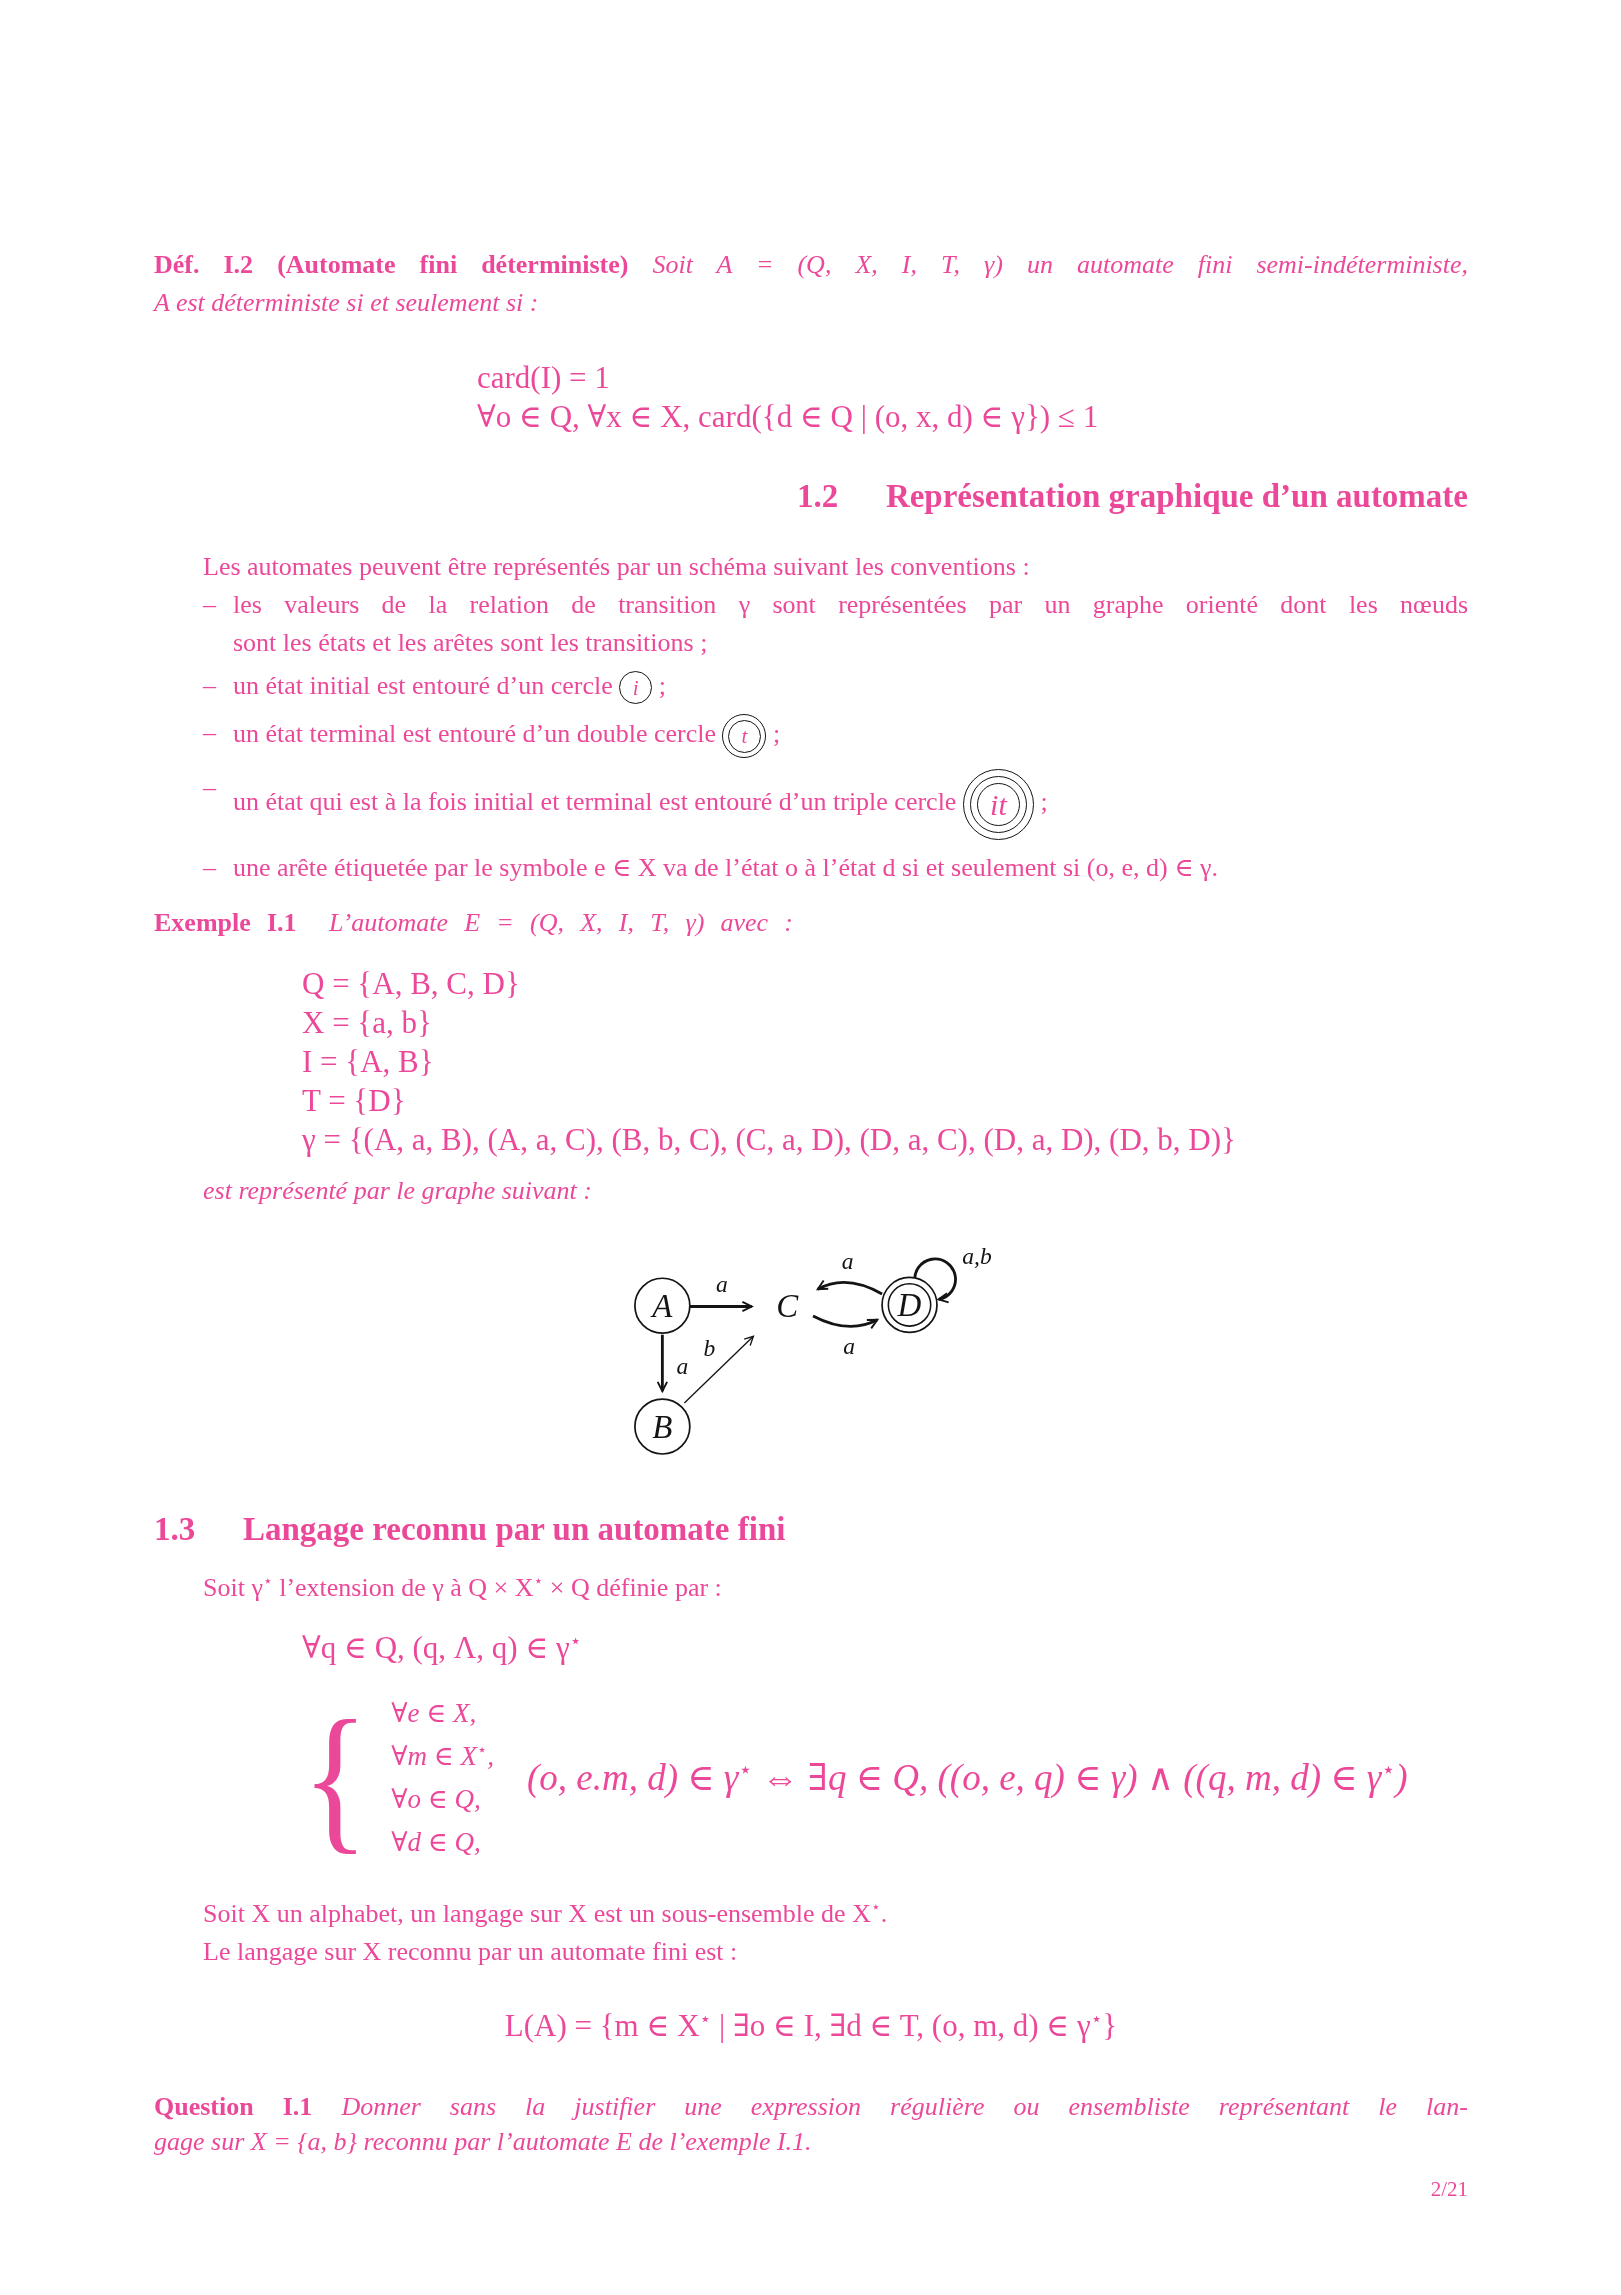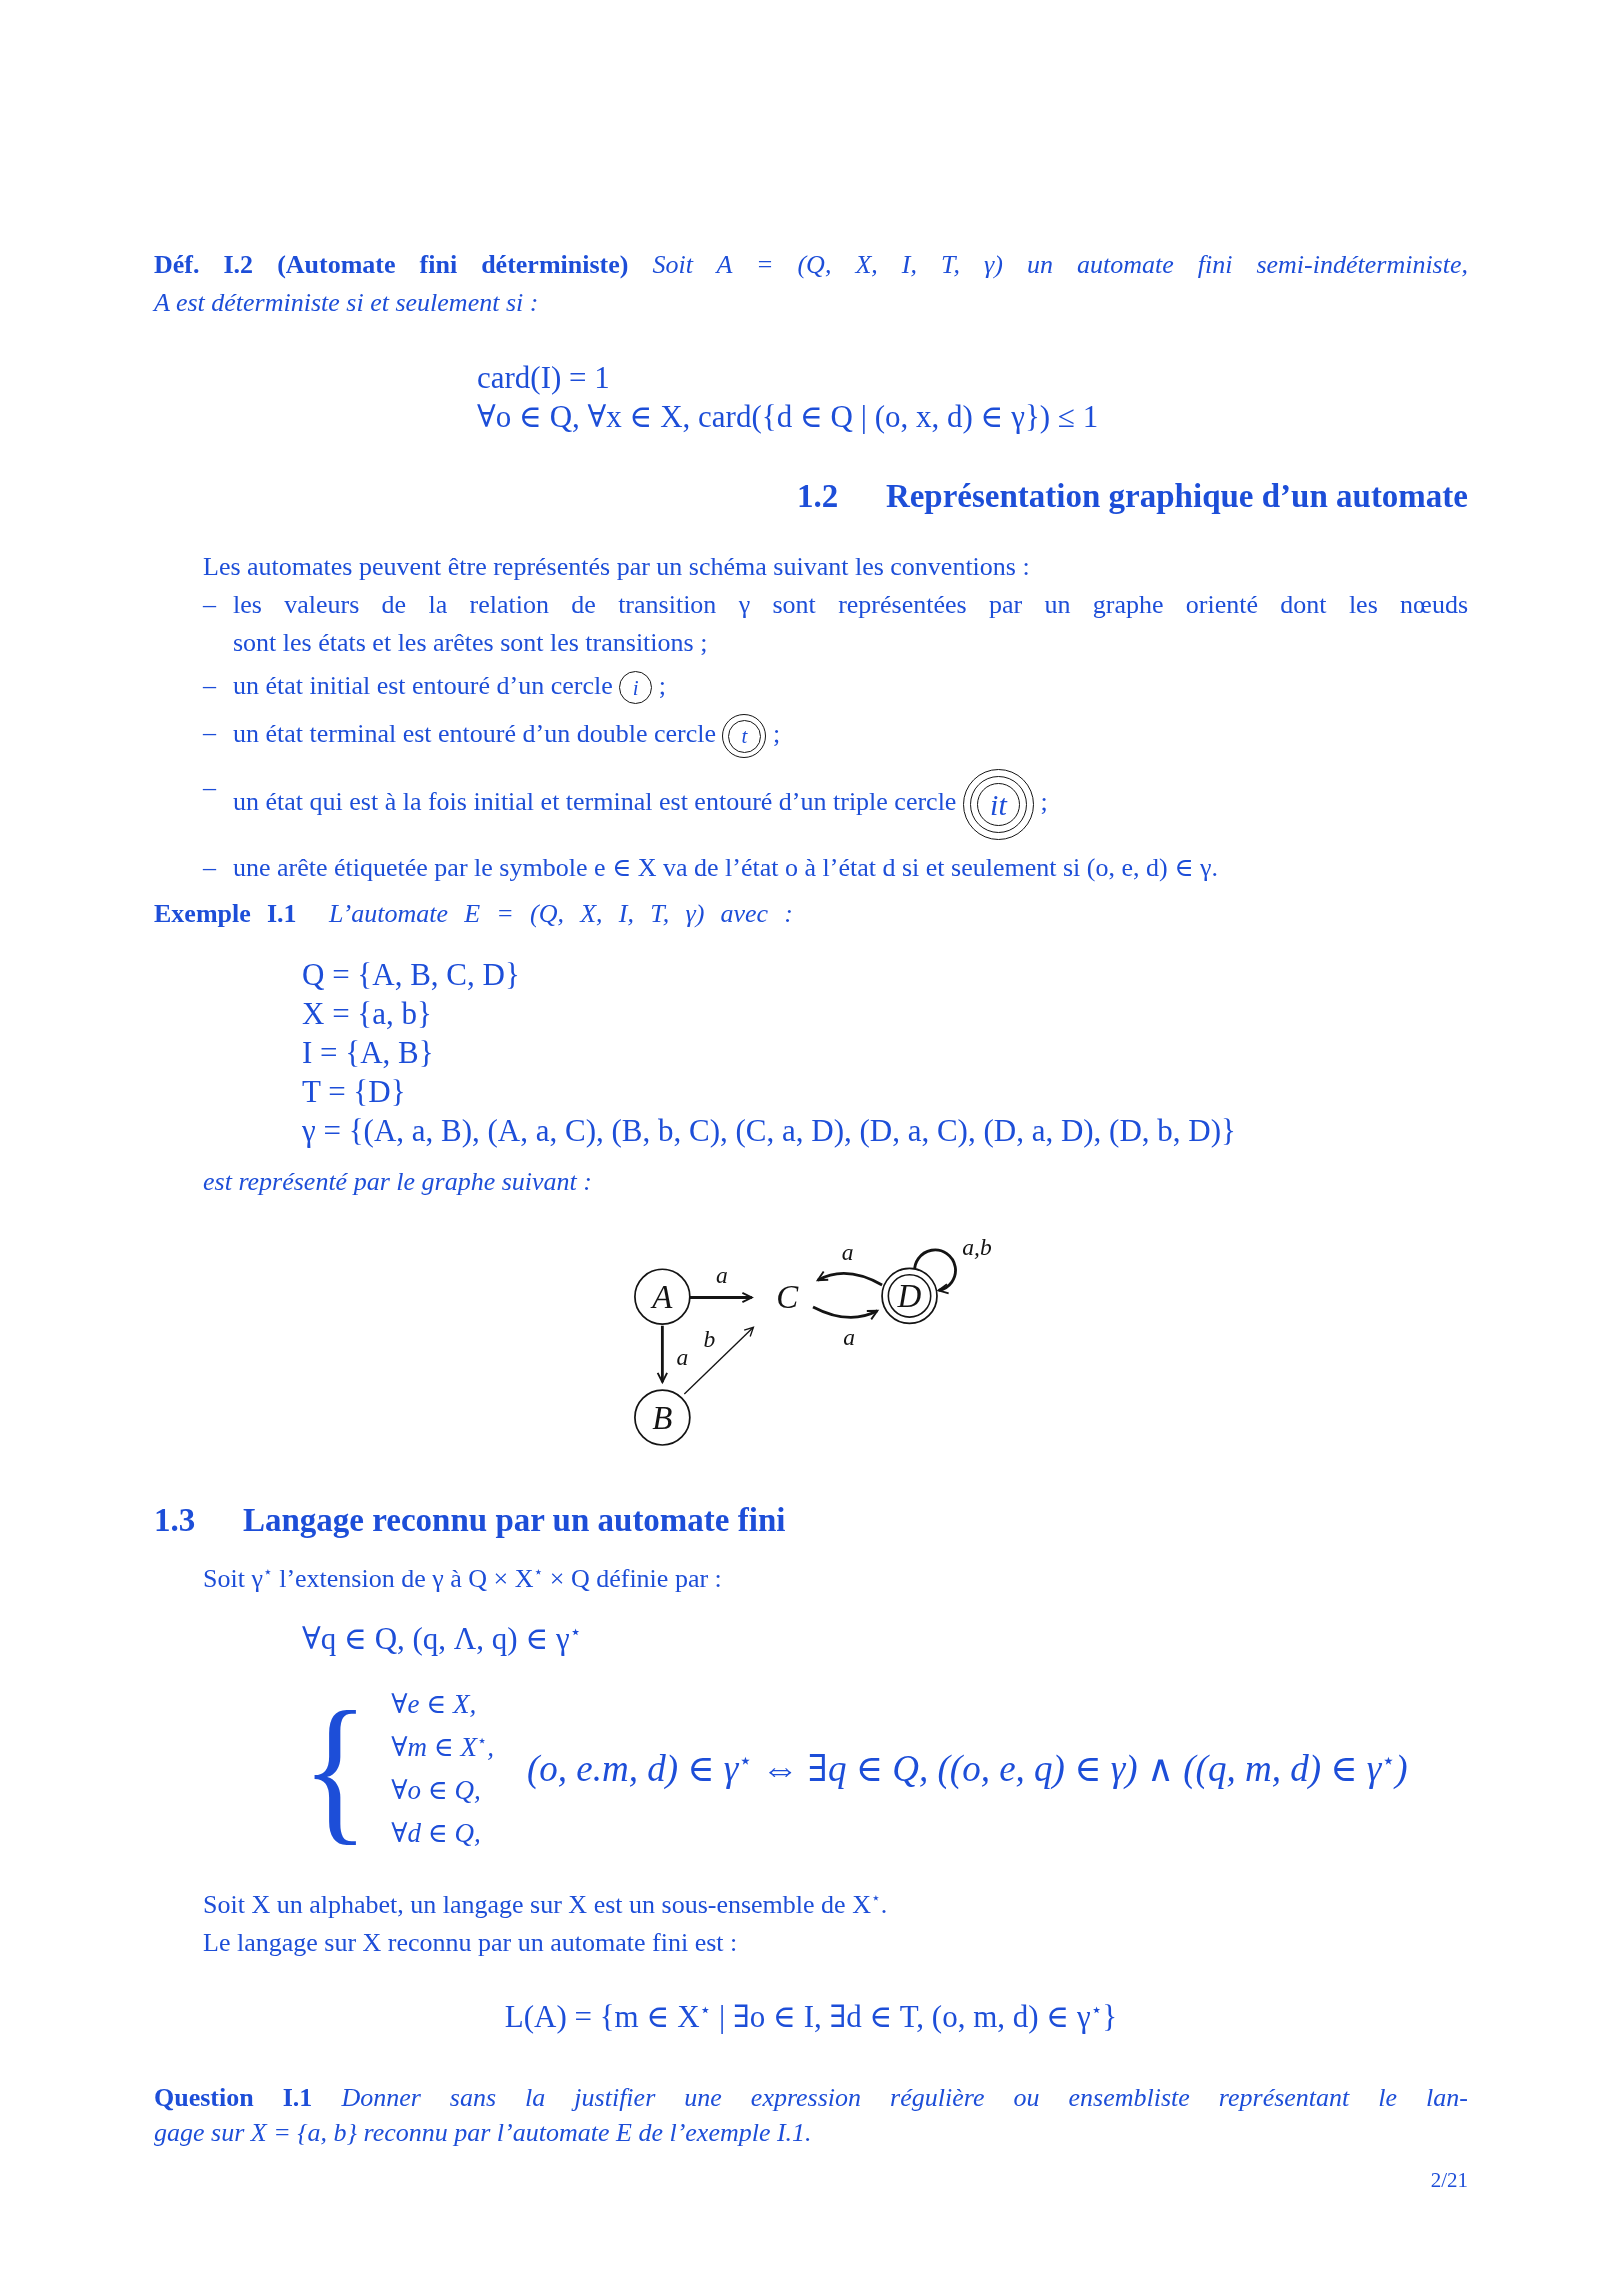--- a/index.html
+++ b/index.html
@@ -1,17 +1,17 @@
 <!DOCTYPE html>
 <html style="font-size:12.6px"><head>
 <meta charset="utf-8">
 <style>
   html,body { margin:0; padding:0; background:#e8e8e8; }
   .page {
-    position:relative; width:1622px; height:2295px; background:#ffffff; color:#1d4ed8;
+    position:relative; width:1622px; height:2295px; background:#ffffff; color:#ec4899;
     font-family:"Liberation Serif","DejaVu Serif","DejaVu Sans",serif;
     font-size:26px; line-height:38px; box-sizing:border-box;
     padding:246px 154px 0 154px; overflow:hidden;
   }
   .it { font-style:italic; }
   .b { font-weight:bold; }
   .jline { text-align:justify; text-align-last:justify; }
   .indent { margin-left:49px; }
   .math { font-size:31px; }
   sup.mstar { font-size:60%; line-height:0; }
@@ -35,21 +35,21 @@
   .s42i { width:31px; height:31px; font-size:21px; }
   .s88 { width:69px; height:69px; }
   .s70 { width:55px; height:55px; }
   .s52i { width:41px; height:41px; font-size:30px; }
 
   .b2 { margin-top:4.7px; }
   .b3 { margin-top:9.4px; }
   .b4 { margin-top:11px; }
   .b5 { margin-top:9.4px; }
 
-  .exemple { margin-top:8px; }
+  .exemple { margin-top:17px; }
   .exmath { margin-top:22px; margin-left:148px; line-height:39px; }
   .outro { margin-top:12.6px; }
 
   .diagram { position:relative; height:236px; margin-top:23.6px; }
   .diagram svg { position:absolute; left:466px; top:0; }
   .nlabel { font-style:italic; font-size:42px; fill:#141414; }
   .elabel { font-style:italic; font-size:30px; fill:#141414; }
 
   .ext { margin-top:19px; }
   .basecase { margin-top:22px; margin-left:148px; }

